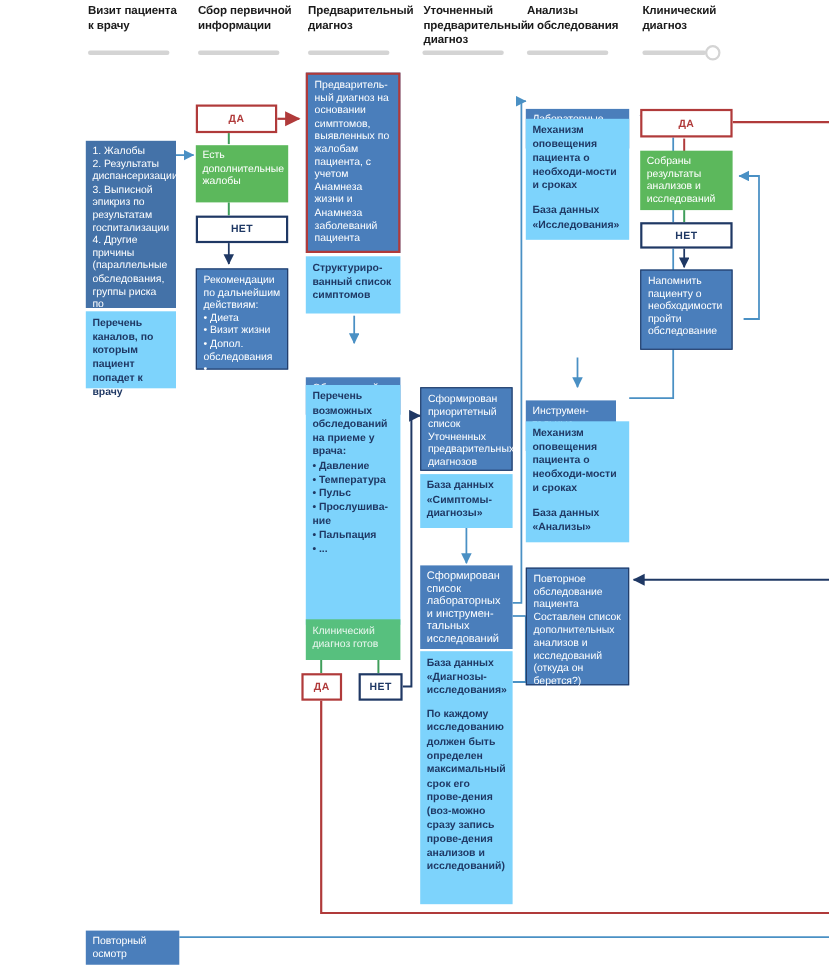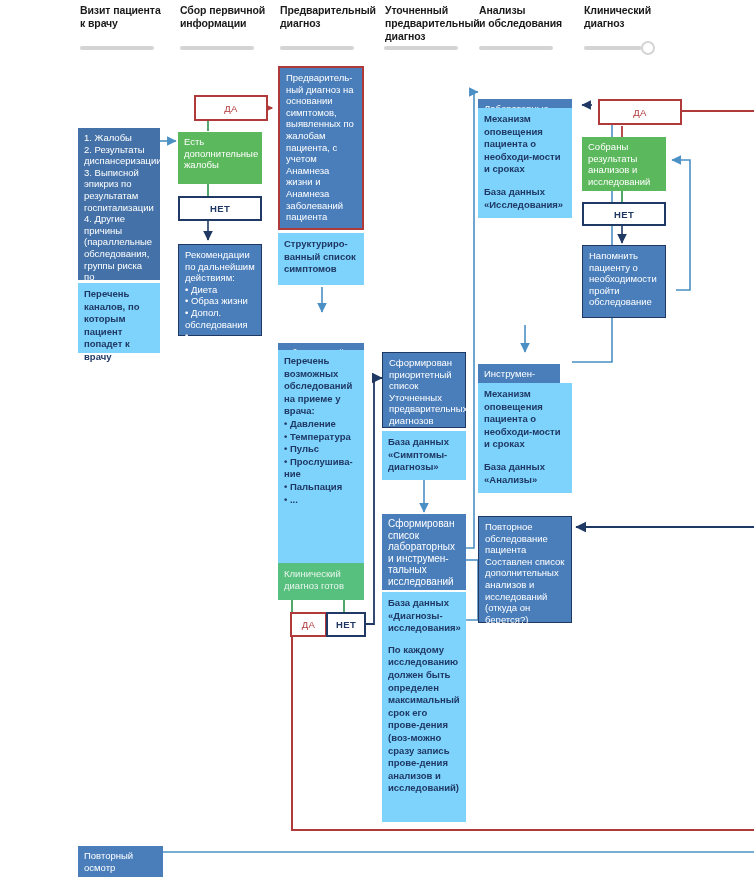--- a/index.html
+++ b/index.html
@@ -60,24 +60,23 @@
     padding:5px 5px 4px 6px;
   }
   .b-grey {
     background:#7dd3fc; color:#1f3864;
     border:none;
     font-size:9.5px; line-height:12.6px; font-weight:bold;
     padding:5px 5px 5px 6px;
   }
   .b-redframe {
     background:#ffffff; border:2px solid #b03a3a;
-    color:#b03a3a; font-size:9.5px; font-weight:normal;
+    color:#b03a3a; font-size:9.5px; font-weight:bold;
     display:flex; align-items:center; justify-content:center;
     letter-spacing:0.4px;
-    margin-left:16px;
   }
   .b-blueframe {
     background:#ffffff; border:2px solid #1f3864;
     color:#1f3864; font-size:9.5px; font-weight:bold;
     display:flex; align-items:center; justify-content:center;
     letter-spacing:0.4px;
   }
   .b-redoutline {
     background:#4a7ebb; color:#ffffff;
     border:2px solid #b03a3a;
@@ -212,21 +211,21 @@
   </div>
   <div class="box b-green" style="left:178px; top:132px; width:84px; height:52px;">
     <div>Есть дополнительные жалобы</div>
   </div>
   <div class="box b-blueframe" style="left:178px; top:196px; width:84px; height:25px;">
     <span>НЕТ</span>
   </div>
   <div class="box b-blue" style="left:178px; top:244px; width:84px; height:92px;">
     <div style="white-space:pre-line;">Рекомендации по дальнейшим действиям:
 • Диета
-• Образ жизни
+• Визит жизни
 • Допол. обследования
 • ...</div>
   </div>
 
   <div class="box b-redoutline" style="left:278px; top:66px; width:86px; height:164px;">
     <div>Предваритель-ный диагноз на основании симптомов, выявленных по жалобам пациента, с учетом Анамнеза жизни и Анамнеза заболеваний пациента</div>
   </div>
   <div class="box b-grey" style="left:278px; top:233px; width:86px; height:52px;">
     <div>Структуриро-ванный список симптомов</div>
   </div>

